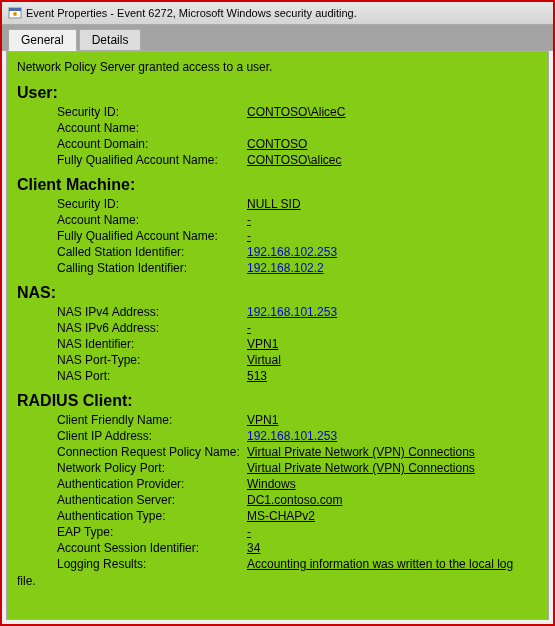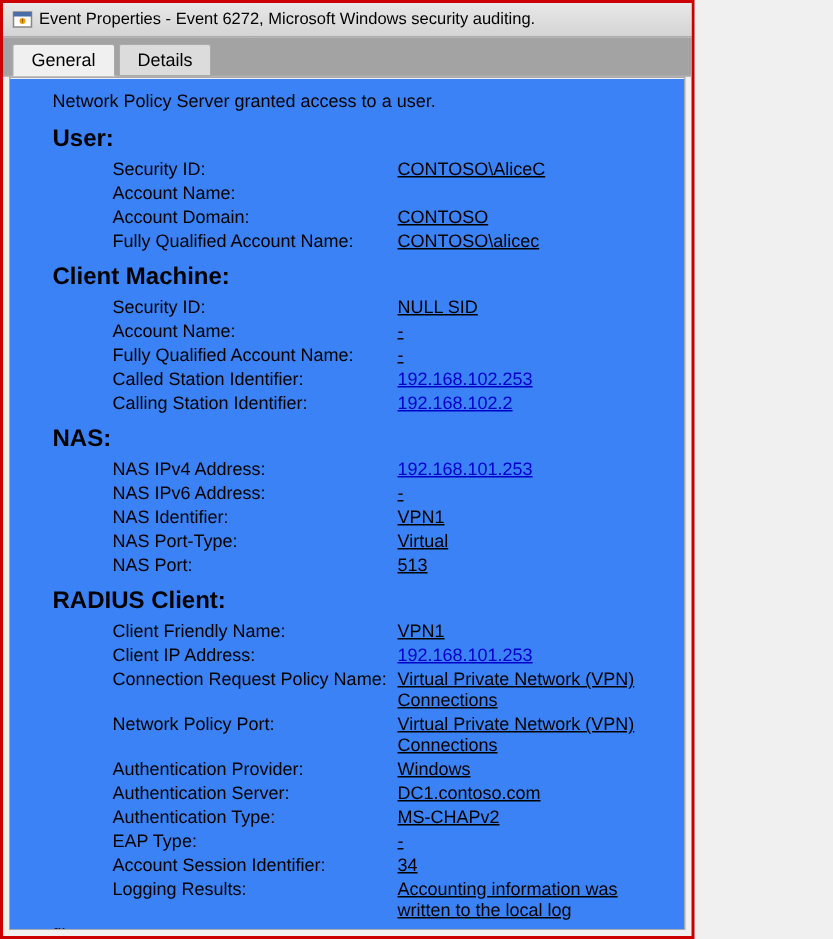--- a/index.html
+++ b/index.html
@@ -5,21 +5,21 @@
     * { margin: 0; padding: 0; box-sizing: border-box; }
     body {
       font-family: 'Segoe UI', Tahoma, Arial, sans-serif;
       font-size: 12px;
       background: #f0f0f0;
       width: 555px;
       height: 626px;
       overflow: hidden;
     }
     .window {
-      width: 463px;
+      width: 555px;
       height: 626px;
       background: #f0f0f0;
       border: 2px solid #cc0000;
       display: flex;
       flex-direction: column;
     }
     .title-bar {
       background: linear-gradient(to bottom, #e8e8e8, #d4d4d4);
       border-bottom: 1px solid #aaa;
       padding: 4px 6px;
@@ -55,25 +55,25 @@
       border-radius: 2px 2px 0 0;
     }
     .tab.active {
       background: #f0f0f0;
       border-bottom: 1px solid #f0f0f0;
       margin-bottom: -1px;
       z-index: 1;
     }
     .content-area {
       flex: 1;
-      background: #3b82f6;
+      background: #84cc16;
       border: 1px solid #aaa;
       margin: 0 4px 4px 4px;
       overflow-y: auto;
-      padding: 8px 28px;
+      padding: 8px 10px;
     }
     .description {
       margin-bottom: 10px;
       font-size: 12px;
       color: #000;
     }
     .section-label {
       font-weight: bold;
       font-size: 16px;
       color: #000;

